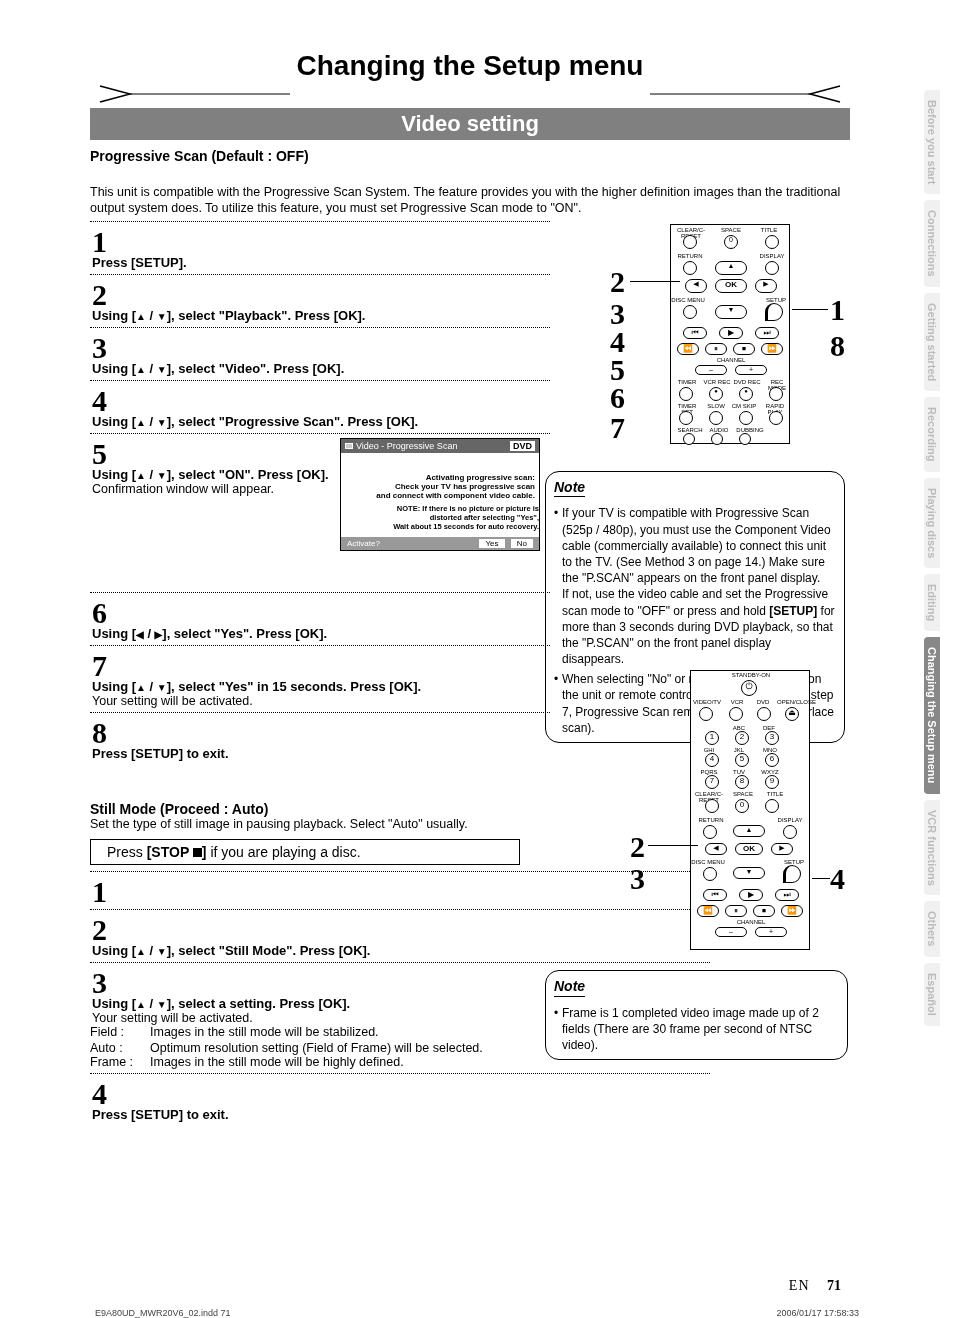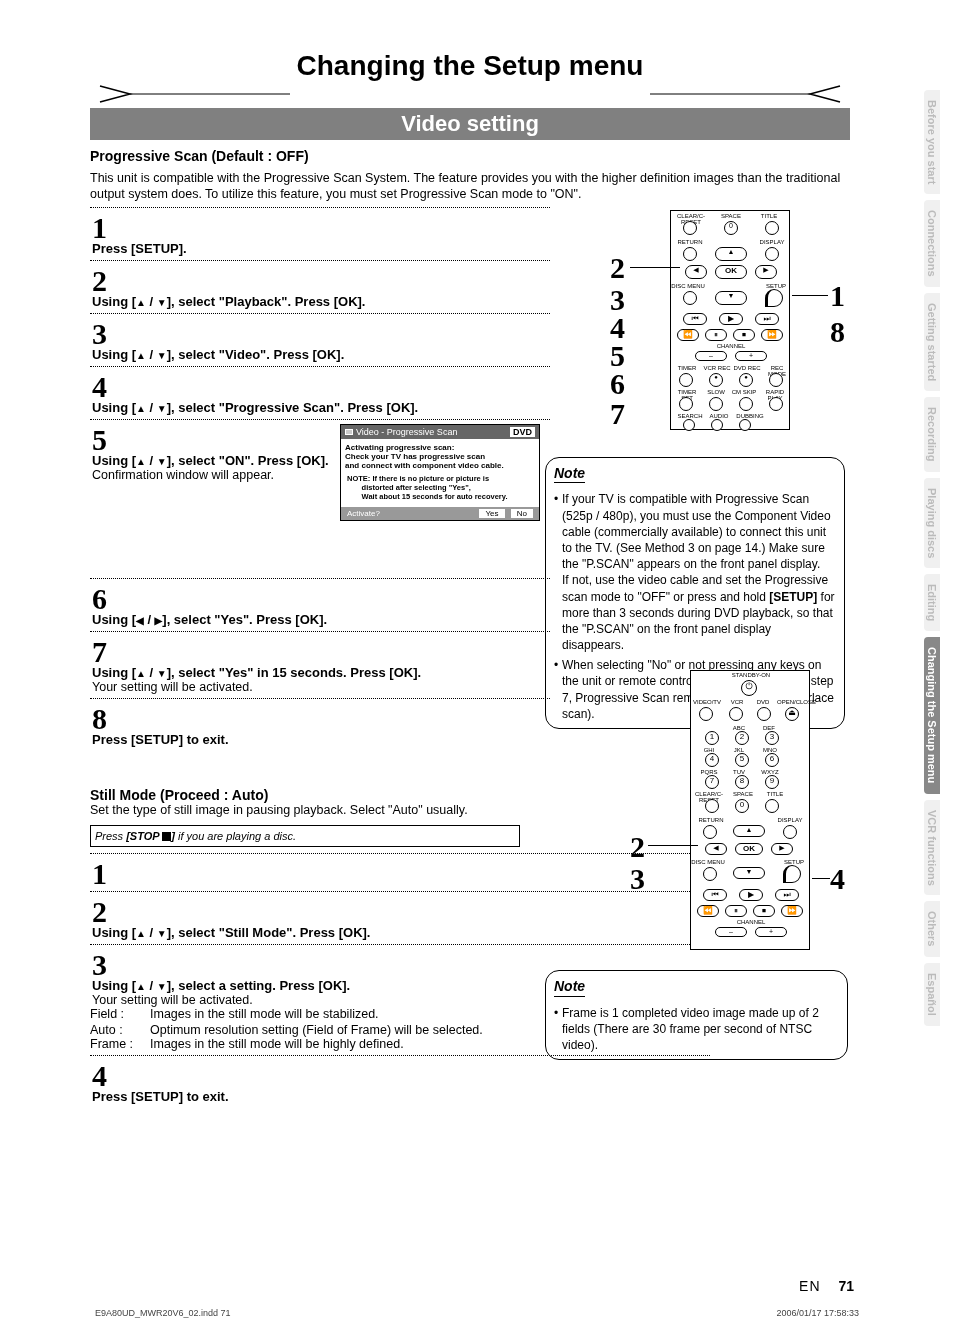--- a/index.html
+++ b/index.html
@@ -3,54 +3,54 @@
 <meta charset="utf-8">
 <style>
   * { box-sizing: border-box; margin: 0; padding: 0; }
   body { font-family: Arial, Helvetica, sans-serif; background: #fff; color: #000; }
   .page { width: 954px; height: 1318px; position: relative; background: #fff; margin: 0 auto; }
   .content { position: absolute; left: 90px; top: 50px; width: 760px; }
   .title-banner { display:flex; align-items:center; justify-content:center; font-size:28px; font-weight:bold; color:#000; margin-bottom:6px; }
   .title-banner .title-text { padding:0 20px; }
   .section-bar { background:#808080; color:#fff; font-size:22px; font-weight:bold; text-align:center; padding:3px 0; }
   .intro { margin-top:8px; }
-  .intro h4 { font-size:14px; font-weight:bold; margin-bottom:6px; }
+  .intro h4 { font-size:14px; font-weight:bold; margin-bottom:20px; }
   .intro p { font-size:12.5px; line-height:1.3; }
   .dotted { border-top:1px dotted #000; margin:4px 0; width:460px; }
   .dotted-wide { border-top:1px dotted #000; margin:4px 0; width:620px; }
   .steps { position:relative; }
   .step-row { position:relative; padding:2px 0 0 2px; }
   .big-num { font-family:"Times New Roman",serif; font-size:30px; font-weight:bold; line-height:0.9; }
   .step-bold { font-size:13px; font-weight:bold; }
   .step-body { font-size:12.5px; }
   .tri { font-size:10px; display:inline-block; }
   .left-col { width:460px; }
   .box-callout { position:absolute; border-radius:14px; border:1px solid #000; padding:6px 8px; font-size:12px; line-height:1.35; }
   .note-title { font-style:italic; font-weight:bold; font-size:14px; border-bottom:1px solid #000; display:inline-block; margin-bottom:4px;}
-  .dialog { position:absolute; border:1px solid #000; width:200px; }
+  .dialog { position:absolute; border:1px solid #000; width:200px;text-align:right; }
   .dialog .dlg-title { background:#666; color:#fff; font-size:9px; padding:2px 4px; display:flex; justify-content:space-between; }
-  .dialog .dlg-body { padding:4px; font-size:8px; font-weight:bold; }
+  .dialog .dlg-body { padding:4px; font-size:8px; font-weight:bold;margin-top:16px; }
   .dialog .dlg-note { font-size:7.5px; font-weight:bold; padding-left:6px; }
   .dialog .dlg-bar { background:#999; color:#fff; display:flex; justify-content:space-between; padding:2px 6px; font-size:8px; margin-top:6px; }
-  .stillbox { border:1px solid #000; padding:4px 4px; font-size:11px; width:430px;font-style:italic; }
+  .stillbox { border:1px solid #000; padding:4px 16px; font-size:14px; width:430px; }
   .stop-square { display:inline-block; width:9px; height:9px; background:#000; vertical-align:middle; }
   .opt-row { font-size:12.5px; display:flex; }
   .opt-label { width:60px; }
   .remote { position:absolute; }
   .remote-rect { border:1px solid #000; background:#fff; }
   .rbtn { position:absolute; border:1px solid #000; border-radius:8px; background:#fff; }
   .rcirc { position:absolute; border:1px solid #000; border-radius:50%; background:#fff; }
   .rlbl { position:absolute; font-size:6px; text-align:center; color:#000; }
   .lead { position:absolute; background:#000; height:1px; }
   .lead-num { position:absolute; font-family:"Times New Roman",serif; font-size:30px; font-weight:bold; }
   .side-tabs { position:absolute; right:0; top:90px; width:30px; }
   .tab { writing-mode:vertical-rl; font-size:11px; font-weight:bold; color:#bbb; background:#f0f0f0; text-align:center; padding:10px 2px; margin-bottom:6px; border-radius:4px 0 0 4px;}
   .tab.active { background:#888; color:#fff; }
   .footer { position:absolute; left:0; bottom:40px; width:954px; font-size:12px; }
-  .footer .pg-right { position:absolute; right:100px; top:0; font-size:14px; }
+  .footer .pg-right { position:absolute; right:113px; top:0; font-size:14px;font-family:Liberation Serif, serif; }
   .footer .pg-right .en { letter-spacing:1px; }
   .footer .pg-right .pnum { font-weight:bold; margin-left:14px; }
   .footer .f-left { position:absolute; left:95px; top:30px; font-size:9px; color:#444;}
   .footer .f-right { position:absolute; right:95px; top:30px; font-size:9px; color:#444;}
 </style>
 </head>
 <body>
 
 <div class="page">
   <div class="content">

